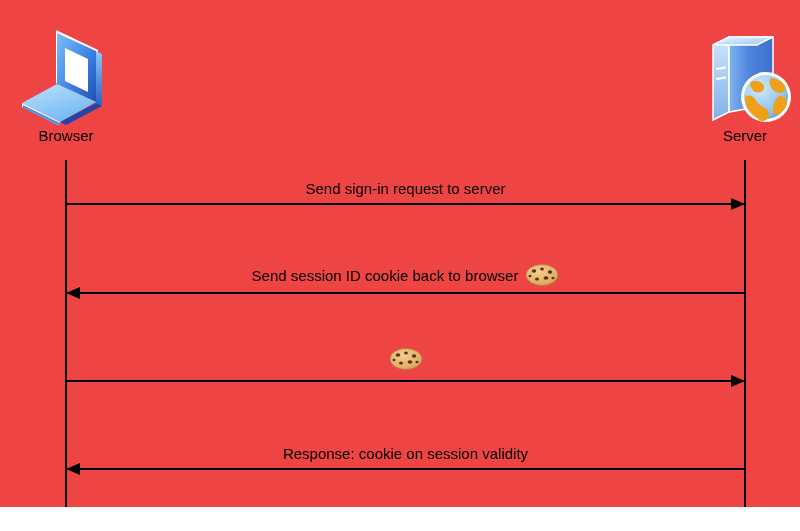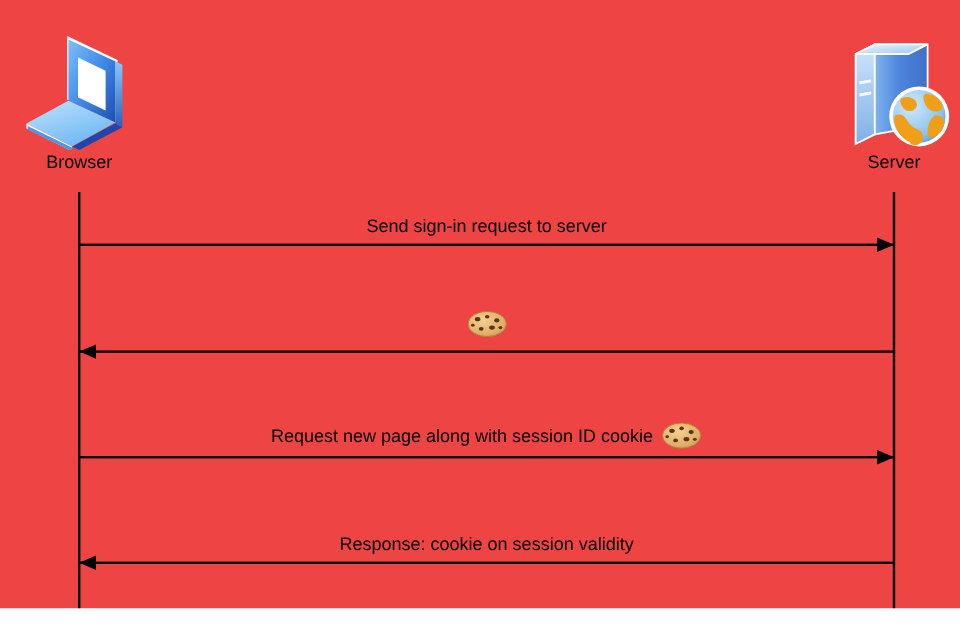--- a/index.html
+++ b/index.html
@@ -199,20 +199,21 @@
         <span>Send sign-in request to server</span>
       </span>
     </div>
     <div class="message-line"></div>
     <div class="arrowhead right"></div>
   </div>
 
   <div class="message" style="top:292px;">
     <div class="message-label">
       <span class="label-inner">
+        <span>Send session ID cookie back to browser</span>
         <svg class="cookie-icon" viewBox="0 0 34 24">
           <defs>
             <radialGradient id="cookieGrad2" cx="0.4" cy="0.35" r="0.8">
               <stop offset="0%" stop-color="#f3cf92"></stop>
               <stop offset="70%" stop-color="#e0ad62"></stop>
               <stop offset="100%" stop-color="#c08c45"></stop>
             </radialGradient>
           </defs>
           <ellipse cx="17" cy="12" rx="16" ry="10.5" fill="url(#cookieGrad2)" stroke="#b07f3d" stroke-width="0.8"></ellipse>
           <g fill="#5a3415">
@@ -227,21 +228,20 @@
         </svg>
       </span>
     </div>
     <div class="message-line"></div>
     <div class="arrowhead left"></div>
   </div>
 
   <div class="message" style="top:380px;">
     <div class="message-label">
       <span class="label-inner">
-        <span>Request new page along with session ID cookie</span>
         <svg class="cookie-icon" viewBox="0 0 34 24">
           <defs>
             <radialGradient id="cookieGrad3" cx="0.4" cy="0.35" r="0.8">
               <stop offset="0%" stop-color="#f3cf92"></stop>
               <stop offset="70%" stop-color="#e0ad62"></stop>
               <stop offset="100%" stop-color="#c08c45"></stop>
             </radialGradient>
           </defs>
           <ellipse cx="17" cy="12" rx="16" ry="10.5" fill="url(#cookieGrad3)" stroke="#b07f3d" stroke-width="0.8"></ellipse>
           <g fill="#5a3415">

